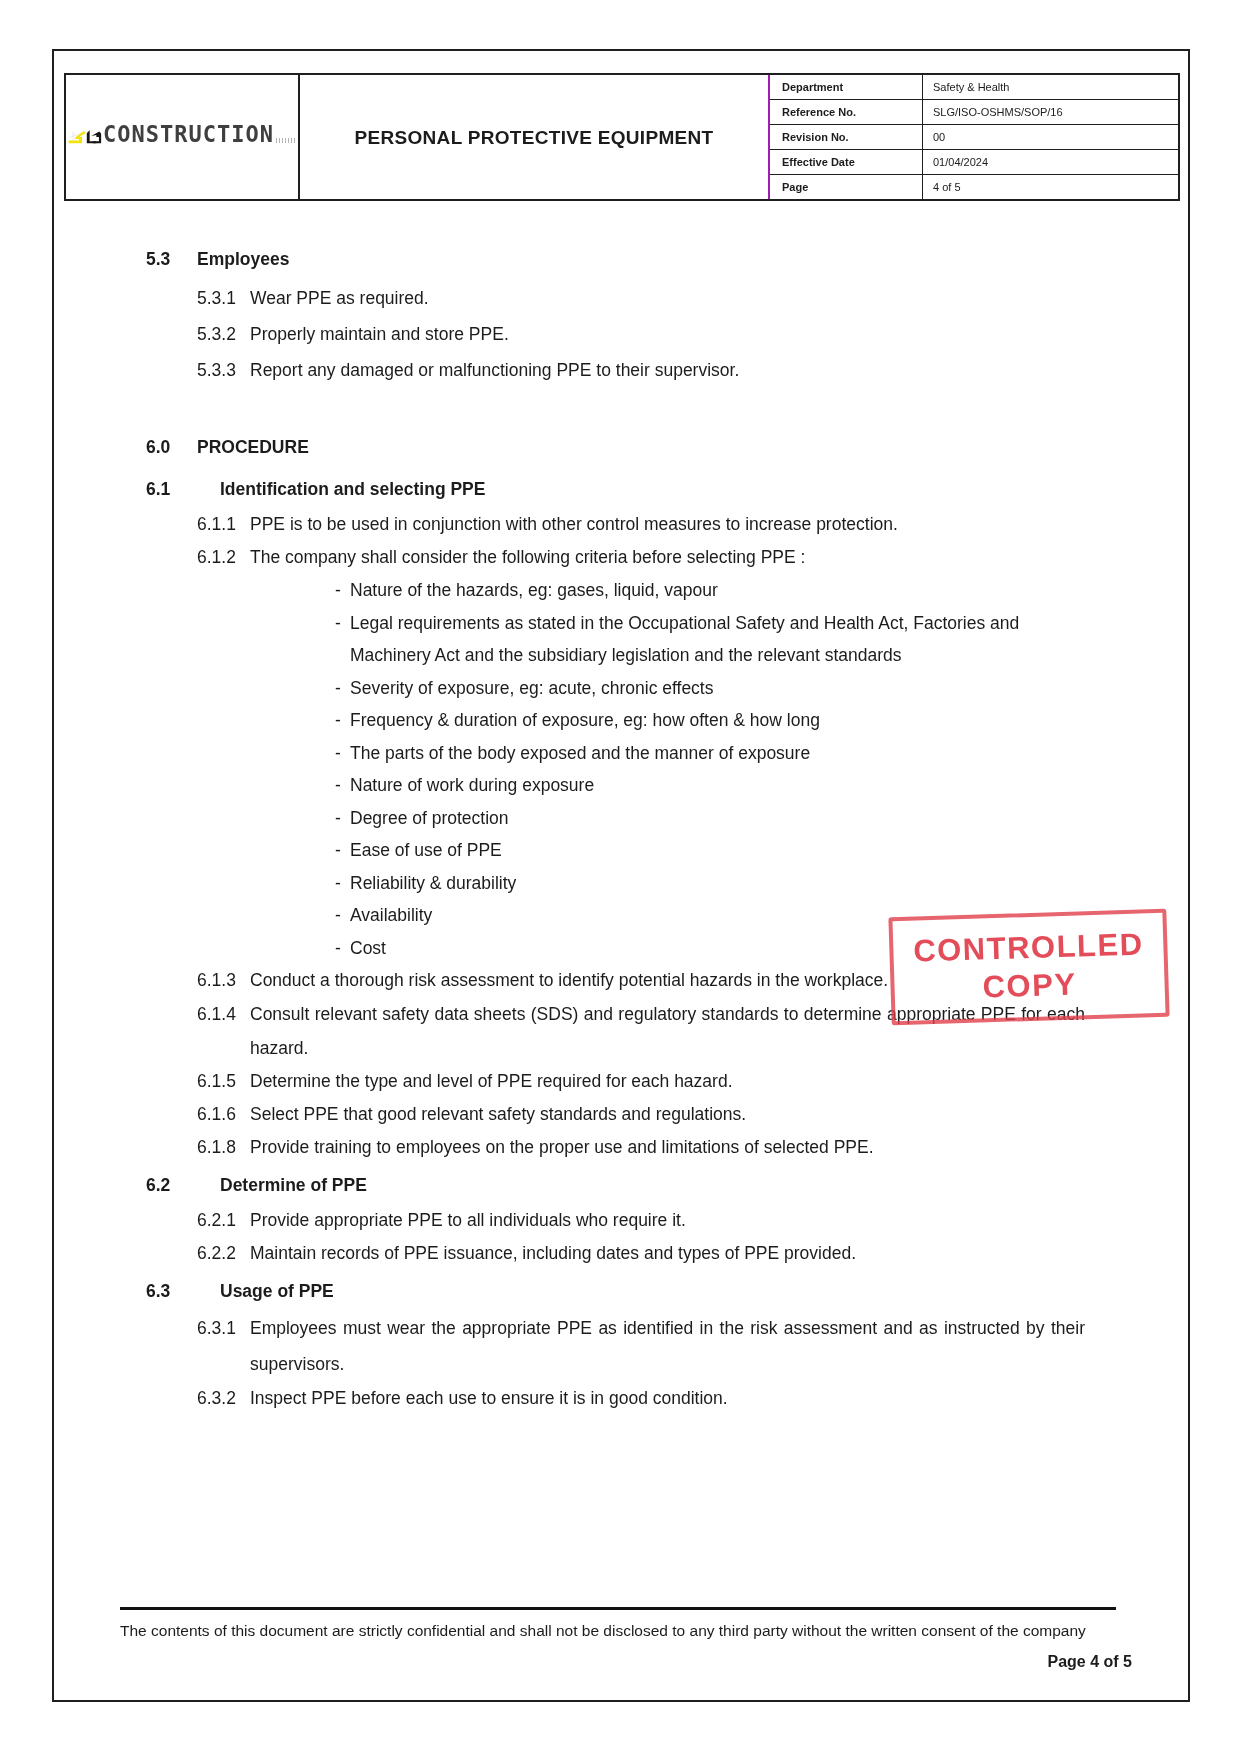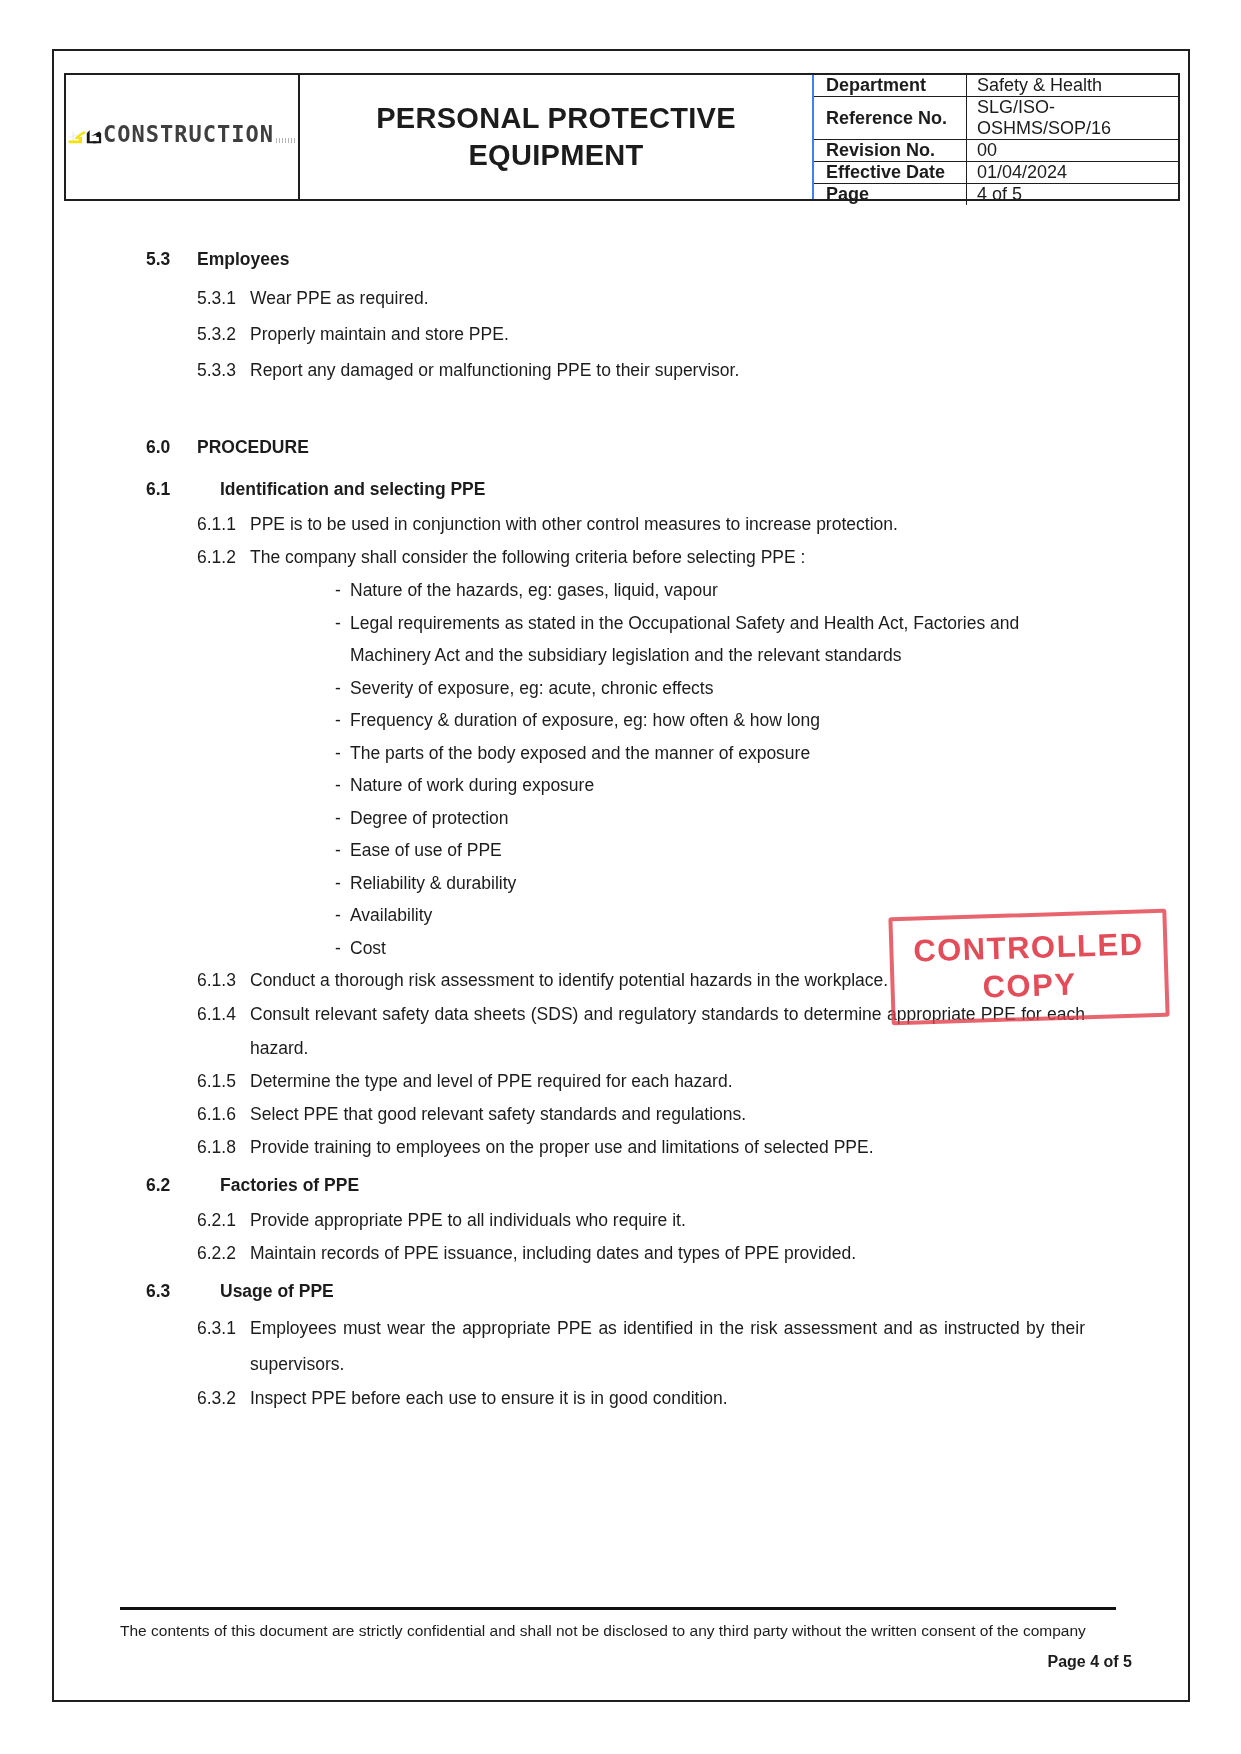--- a/index.html
+++ b/index.html
@@ -26,25 +26,25 @@
   .logo-word{
     font-family:"DejaVu Sans Mono", monospace;font-weight:bold;font-size:22px;
     letter-spacing:1px;color:#3f3f3f;transform:scaleY(1.05);
   }
   .logo-fineprint{
     display:inline-block;width:20px;height:5px;margin:0 0 4px 2px;opacity:.55;
     background:repeating-linear-gradient(90deg,#777 0 1.5px,transparent 1.5px 3px);
   }
   .sr-only{position:absolute;width:1px;height:1px;overflow:hidden;clip:rect(0 0 0 0);white-space:nowrap;}
   .title-cell{
-    flex:1;border-right:2px solid #3b82f6;display:flex;align-items:center;justify-content:center;
-    text-align:center;font-weight:bold;font-size:29px;line-height:37px;letter-spacing:.3px;
+    flex:1;border-right:2px solid #a21caf;display:flex;align-items:center;justify-content:center;
+    text-align:center;font-weight:bold;font-size:19px;line-height:37px;letter-spacing:.3px;
     padding:0 16px;box-sizing:border-box;
   }
-  .info-cell{width:364px;display:flex;flex-direction:column;font-size:18px;box-sizing:border-box;}
+  .info-cell{width:408px;display:flex;flex-direction:column;font-size:11px;box-sizing:border-box;}
   .info-row{flex:1;display:flex;align-items:stretch;}
   .info-row + .info-row{border-top:1.5px solid #1f1f1f;}
   .info-label{
     width:153px;box-sizing:border-box;font-weight:bold;padding-left:12px;
     display:flex;align-items:center;border-right:1.5px solid #1f1f1f;
   }
   .info-value{flex:1;padding-left:10px;display:flex;align-items:center;}
   
   .content{position:absolute;left:92px;top:195px;width:1009px;font-size:17.5px;}
   .sec-head{display:flex;font-weight:bold;line-height:26px;margin:0 0 8px 0;}
@@ -234,21 +234,21 @@
       <span class="cnum">6.1.6</span>
       <span class="ctext">Select PPE that good relevant safety standards and regulations.</span>
     </div>
     <div class="clause lh33">
       <span class="cnum">6.1.8</span>
       <span class="ctext">Provide training to employees on the proper use and limitations of selected PPE.</span>
     </div>
 
     <div class="sec-head mt8 mb6">
       <span class="sec-num">6.2</span>
-      <span>Factories of PPE</span>
+      <span>Determine of PPE</span>
     </div>
     <div class="clause lh33">
       <span class="cnum">6.2.1</span>
       <span class="ctext">Provide appropriate PPE to all individuals who require it.</span>
     </div>
     <div class="clause lh33">
       <span class="cnum">6.2.2</span>
       <span class="ctext">Maintain records of PPE issuance, including dates and types of PPE provided.</span>
     </div>
 

